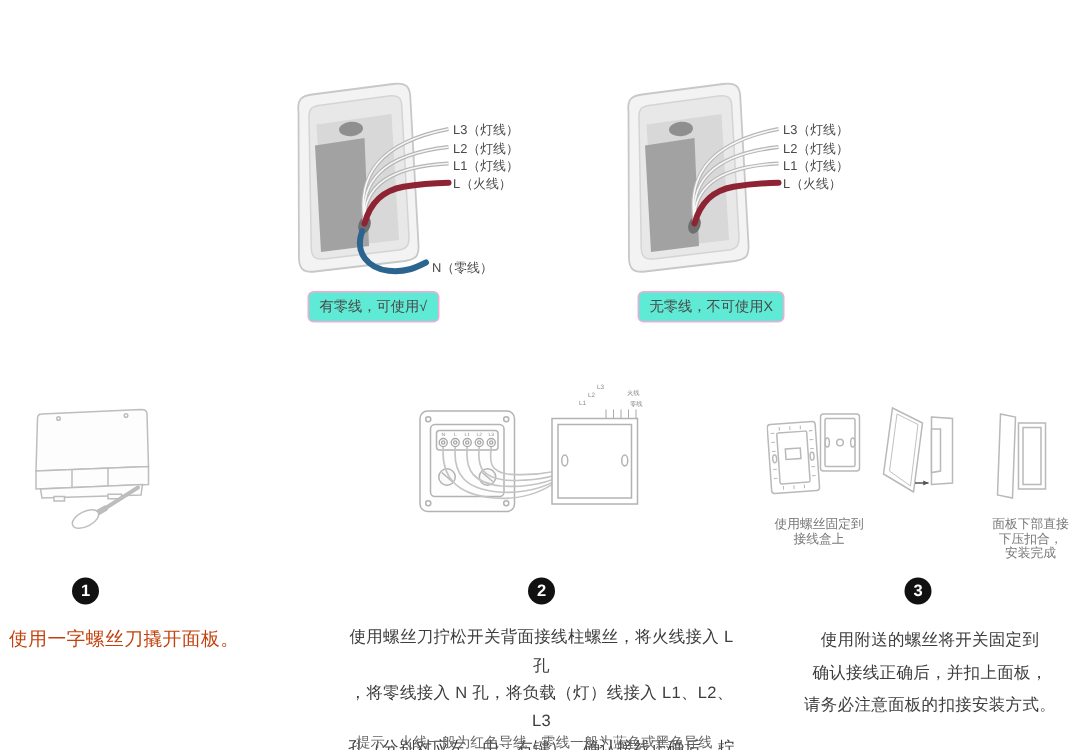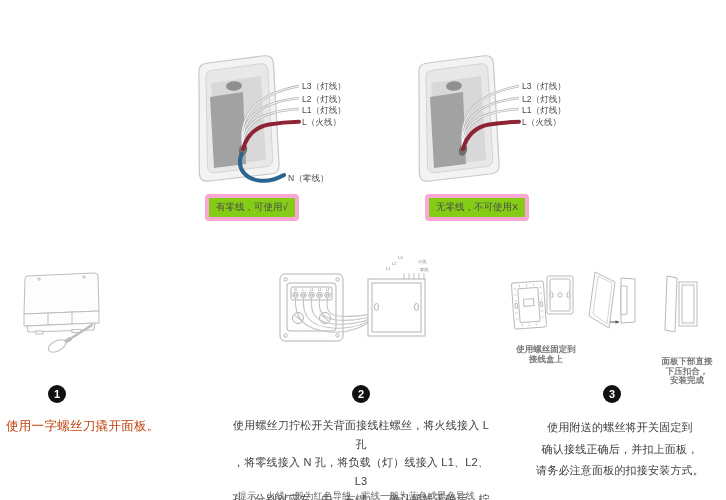--- a/index.html
+++ b/index.html
@@ -3,31 +3,31 @@
 <meta charset="utf-8">
 <style>
   html,body{margin:0;padding:0;background:#fff;}
   .canvas{
     position:relative;width:726px;height:500px;background:#ffffff;overflow:hidden;
     font-family:"Liberation Sans","DejaVu Sans",sans-serif;color:#3d3d3d;margin-top:39px;
   }
   .abs{position:absolute;}
   svg{display:block;font-family:inherit;}
   .cap-badge{
-    position:absolute;border:4px solid #f9a8d4;border-radius:4px;
-    font-size:9.5px;color:#4a4a4a;padding:3px 7px;background:#84cc16;white-space:nowrap;
+    position:absolute;border:1px solid #f9a8d4;border-radius:4px;
+    font-size:9.5px;color:#4a4a4a;padding:3px 7px;background:#5eead4;white-space:nowrap;
   }
   .num-badge{
     position:absolute;width:18px;height:18px;border-radius:50%;background:#111;
     color:#fff;font-size:11px;font-weight:bold;line-height:18px;text-align:center;
   }
   .step-text{position:absolute;font-size:12px;color:#c2410c;letter-spacing:.3px;}
   .step-lines{position:absolute;text-align:center;font-size:11px;color:#3d3d3d;line-height:18.5px;letter-spacing:.2px;}
   .hint{position:absolute;text-align:center;font-size:9.5px;color:#666;line-height:15px;}
-  .sub-cap{position:absolute;text-align:center;font-size:8.5px;color:#777;line-height:9.5px;font-weight:bold;}
+  .sub-cap{position:absolute;text-align:center;font-size:8.5px;color:#777;line-height:9.5px;}
 </style>
 </head>
 <body>
 
 <div class="canvas">
 
   <div class="abs" style="left:193px;top:14px;width:170px;height:182px;">
     <svg viewBox="0 0 165 150" width="165" height="150">
       <path d="M6,22 C5,13 8,11 15,10 L69,3 C77,2 80,4 80.5,11 L86,110 C86.5,118 84,120 77,121 L17,128 C9,129 6.5,126 6.3,119 Z" fill="#f3f3f3" stroke="#c8c8c8" stroke-width="1.2"></path>
       <path d="M13,26 C12.6,20 14.5,18 19.5,17.3 L66,11 C72,10.2 74.5,12 74.8,17 L79.6,104 C80,111 77.8,113 72.8,113.7 L23,119.6 C17,120.3 14.8,118.4 14.5,112.5 Z" fill="#e8e8e8" stroke="#d4d4d4" stroke-width="1"></path>
@@ -228,21 +228,21 @@
       <path d="M16,4 L26,6 L24,60 L14,58 Z"></path>
       <rect x="28" y="10" width="18" height="44"></rect>
       <rect x="31" y="13" width="12" height="38"></rect>
     </g>
   </svg>
 
   <div class="sub-cap" style="left:505px;top:306px;width:82px;">
     <div>使用螺丝固定到</div>
     <div>接线盒上</div>
   </div>
-  <div class="sub-cap" style="left:649px;top:318px;width:76px;">
+  <div class="sub-cap" style="left:649px;top:306px;width:76px;">
     <div>面板下部直接</div>
     <div>下压扣合，</div>
     <div>安装完成</div>
   </div>
 
   <div class="num-badge" style="left:48px;top:346px;">1</div>
   <div class="num-badge" style="left:352px;top:346px;">2</div>
   <div class="num-badge" style="left:603px;top:346px;">3</div>
 
   <div class="step-text" style="left:6px;top:379px;font-size:12.5px;">使用一字螺丝刀撬开面板。</div>

